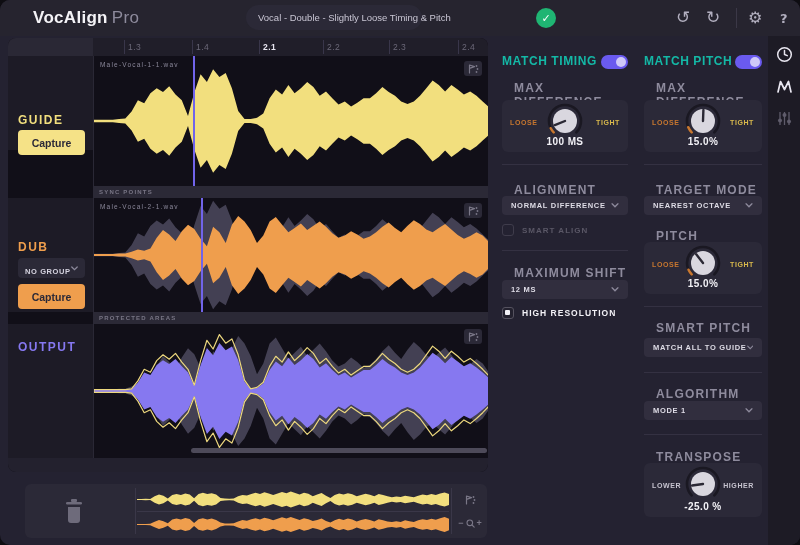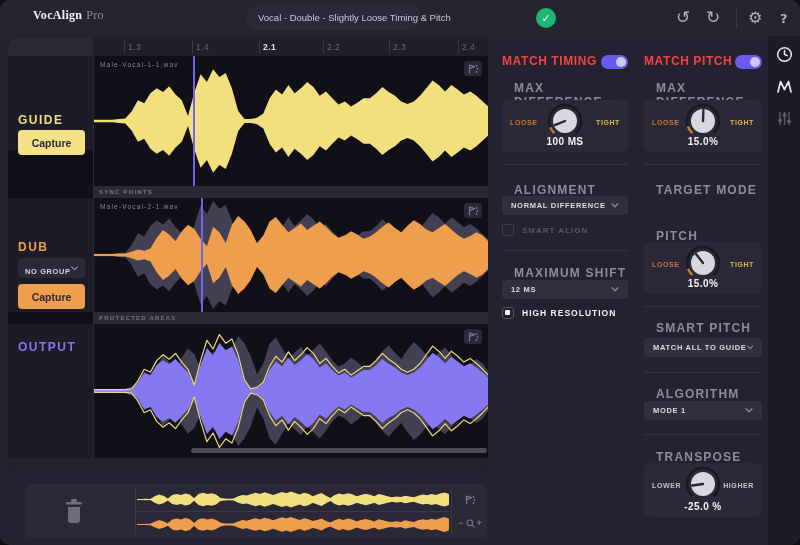--- a/index.html
+++ b/index.html
@@ -1,21 +1,21 @@
 <!DOCTYPE html>
 <html><head>
 <meta charset="utf-8">
 <style>
   html,body{margin:0;padding:0;background:#0e0d12;}
   body{font-family:"Liberation Sans","DejaVu Sans",sans-serif;-webkit-font-smoothing:antialiased;}
   #app{position:relative;width:800px;height:545px;background:#242231;border-radius:10px;overflow:hidden;}
   .abs{position:absolute;}
   
   #topbar{left:0;top:0;width:800px;height:36px;background:#26242f;}
-  .logo{left:33px;top:8px;font-size:12px;font-weight:bold;color:#f4f3f7;letter-spacing:.3px;font-family:Liberation Serif, serif;}
+  .logo{left:33px;top:8px;font-size:17px;font-weight:bold;color:#f4f3f7;letter-spacing:.3px;}
   .logo .lite{font-weight:normal;color:#8d8a9c;margin-left:4px;}
   .pill{left:246px;top:5px;width:176px;height:25px;background:#2b2937;border-radius:13px;
         display:flex;align-items:center;justify-content:space-between;padding:0 12px;box-sizing:border-box;}
   .pill span{font-size:9.5px;color:#c9c6d4;white-space:nowrap;}
   .checkbadge{left:536px;top:8px;width:20px;height:20px;border-radius:50%;background:#1fb573;
         display:flex;align-items:center;justify-content:center;color:#fff;font-size:11px;font-weight:bold;}
   .tbicon{color:#b2afbf;font-family:"DejaVu Sans",sans-serif;font-size:17px;line-height:17px;cursor:pointer;}
   #undo{left:676px;top:9px;} #redo{left:706px;top:9px;}
   #tbdiv{left:736px;top:8px;width:1px;height:20px;background:#3b3847;}
   #gear{left:748px;top:9px;font-size:16px;} #help{left:780px;top:10px;font-size:13px;font-weight:bold;}
@@ -48,21 +48,21 @@
   #trashbtn{left:38px;top:14px;width:26px;height:28px;cursor:pointer;}
   .ovdivv{position:absolute;top:4px;width:1px;height:46px;background:#3a3748;}
   .ovdivh{position:absolute;left:112px;top:27px;width:312px;height:1px;background:#3a3748;}
   .ovwave{position:absolute;left:112px;width:312px;height:23px;cursor:pointer;}
   #ovflag{left:436px;top:8px;width:18px;height:15px;display:flex;align-items:center;justify-content:center;cursor:pointer;}
   #ovzoom{left:430px;top:31px;width:30px;height:16px;display:flex;align-items:center;justify-content:center;gap:2px;cursor:pointer;
         color:#7a7787;font-size:9px;font-weight:bold;}
   
   .panel{top:36px;height:509px;}
   #panel-timing{left:502px;width:126px;} #panel-pitch{left:644px;width:118px;}
-  .ptitle{position:absolute;left:0;top:18px;font-size:12px;font-weight:bold;color:#ef4444;letter-spacing:.6px;}
+  .ptitle{position:absolute;left:0;top:18px;font-size:12px;font-weight:bold;color:#14b8a6;letter-spacing:.6px;}
   .toggle{position:absolute;top:19px;right:0;width:27px;height:14px;border-radius:7px;background:#6a5aef;cursor:pointer;}
   .toggle::after{content:"";position:absolute;right:2px;top:2px;width:10px;height:10px;border-radius:50%;background:#cfc9f8;}
   .plabel{position:absolute;left:12px;font-size:12px;font-weight:bold;letter-spacing:1.2px;color:#8e8b9d;}
   .card{position:absolute;left:0;right:0;background:#2b2938;border-radius:6px;}
   .kdial{position:absolute;left:50%;top:1px;margin-left:-20px;width:40px;height:40px;}
   .kmin,.kmax{position:absolute;top:19px;font-size:7px;font-weight:bold;letter-spacing:.6px;}
   .kmin{left:8px;} .kmax{right:8px;}
   .kmin.hot{color:#c8772f;} .kmax.hot{color:#d9b94c;}
   .kmin.plain,.kmax.plain{color:#c6c3cf;}
   .kval{position:absolute;left:0;right:0;bottom:5px;text-align:center;font-size:10px;font-weight:bold;color:#f2f1f6;letter-spacing:.4px;}
@@ -309,20 +309,26 @@
             <path d="M8.69,31.31 A16,16 0 1 1 31.31,31.31" stroke="#1a1822" stroke-width="2.6" fill="none" stroke-linecap="round"></path>
             <path d="M8.69,31.31 A16,16 0 0 1 5.27,26.25" stroke="#c8772f" stroke-width="2.6" fill="none" stroke-linecap="round"></path>
             <circle cx="20" cy="20" r="12" fill="#d9d7df"></circle>
             <path d="M20,20 L20.4,9.0" stroke="#2a2834" stroke-width="2.4" stroke-linecap="round"></path>
           </svg>
         </div>
       <div class="kval">15.0%</div>
     </div>
     <div class="pdiv" style="top:128px;"></div>
     <div class="plabel" style="top:147px;">TARGET MODE</div>
+    <div class="dropdown" style="top:160px;">
+      <span>NEAREST OCTAVE</span>
+      <svg width="8" height="5" viewBox="0 0 9 6">
+          <path d="M1,1 L4.5,4.5 L8,1" stroke="#8d8a9c" stroke-width="1.6" fill="none" stroke-linecap="round"></path>
+        </svg>
+    </div>
     <div class="plabel" style="top:193px;">PITCH NEAREST</div>
     <div class="card" style="top:206px;height:52px;">
       <span class="kmin hot">LOOSE</span>
       <span class="kmax hot">TIGHT</span>
       <div class="kdial">
           <svg width="40" height="40" viewBox="0 0 40 40">
             <path d="M8.69,31.31 A16,16 0 1 1 31.31,31.31" stroke="#1a1822" stroke-width="2.6" fill="none" stroke-linecap="round"></path>
             <path d="M8.69,31.31 A16,16 0 0 1 5.50,26.76" stroke="#c8772f" stroke-width="2.6" fill="none" stroke-linecap="round"></path>
             <circle cx="20" cy="20" r="12" fill="#d9d7df"></circle>
             <path d="M20,20 L13.2,11.3" stroke="#2a2834" stroke-width="2.4" stroke-linecap="round"></path>

